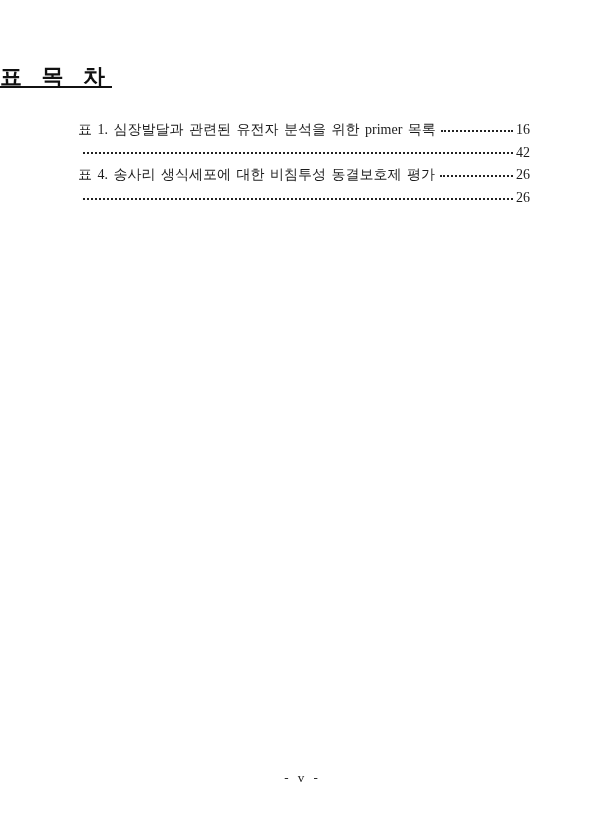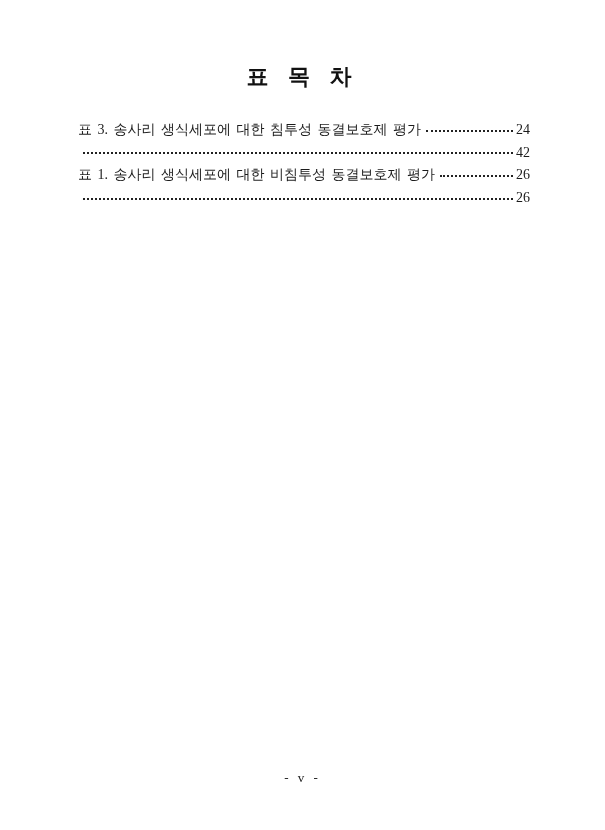--- a/index.html
+++ b/index.html
@@ -13,25 +13,26 @@
     height: 830px;
     background: #ffffff;
     color: #1b1b1b;
     font-family: "Liberation Serif", "DejaVu Serif", serif;
     overflow: hidden;
     box-sizing: border-box;
   }
   .doc-title {
     margin: 0;
     padding-top: 62px;
-    text-align: center;
+    text-align: left;
     font-size: 22px;
     font-weight: bold;
     letter-spacing: 7px;
     color: #111111;
+    text-decoration: underline;
   }
   .toc {
     margin-top: 27px;
     padding-left: 78px;
     padding-right: 75px;
   }
   .toc-row {
     display: flex;
     align-items: center;
     height: 22.6px;
@@ -68,35 +69,35 @@
 </style>
 </head>
 <body>
 
 <div class="page">
 
   <h1 class="doc-title">표 목 차</h1>
 
   <div class="toc">
 
+    <div class="toc-row">
+      <span class="toc-label">표 1. 심장발달과 관련된 유전자 분석을 위한 primer 목록</span>
+      <span class="leader"></span>
+      <span class="toc-page">16</span>
+    </div>
 
 
-    <div class="toc-row">
-      <span class="toc-label">표 3. 송사리 생식세포에 대한 침투성 동결보호제 평가</span>
-      <span class="leader"></span>
-      <span class="toc-page">24</span>
-    </div>
 
     <div class="toc-row">
       <span class="leader"></span>
       <span class="toc-page">42</span>
     </div>
 
     <div class="toc-row">
-      <span class="toc-label">표 1. 송사리 생식세포에 대한 비침투성 동결보호제 평가</span>
+      <span class="toc-label">표 4. 송사리 생식세포에 대한 비침투성 동결보호제 평가</span>
       <span class="leader"></span>
       <span class="toc-page">26</span>
     </div>
 
     <div class="toc-row">
       <span class="leader"></span>
       <span class="toc-page">26</span>
     </div>
 
   </div>

